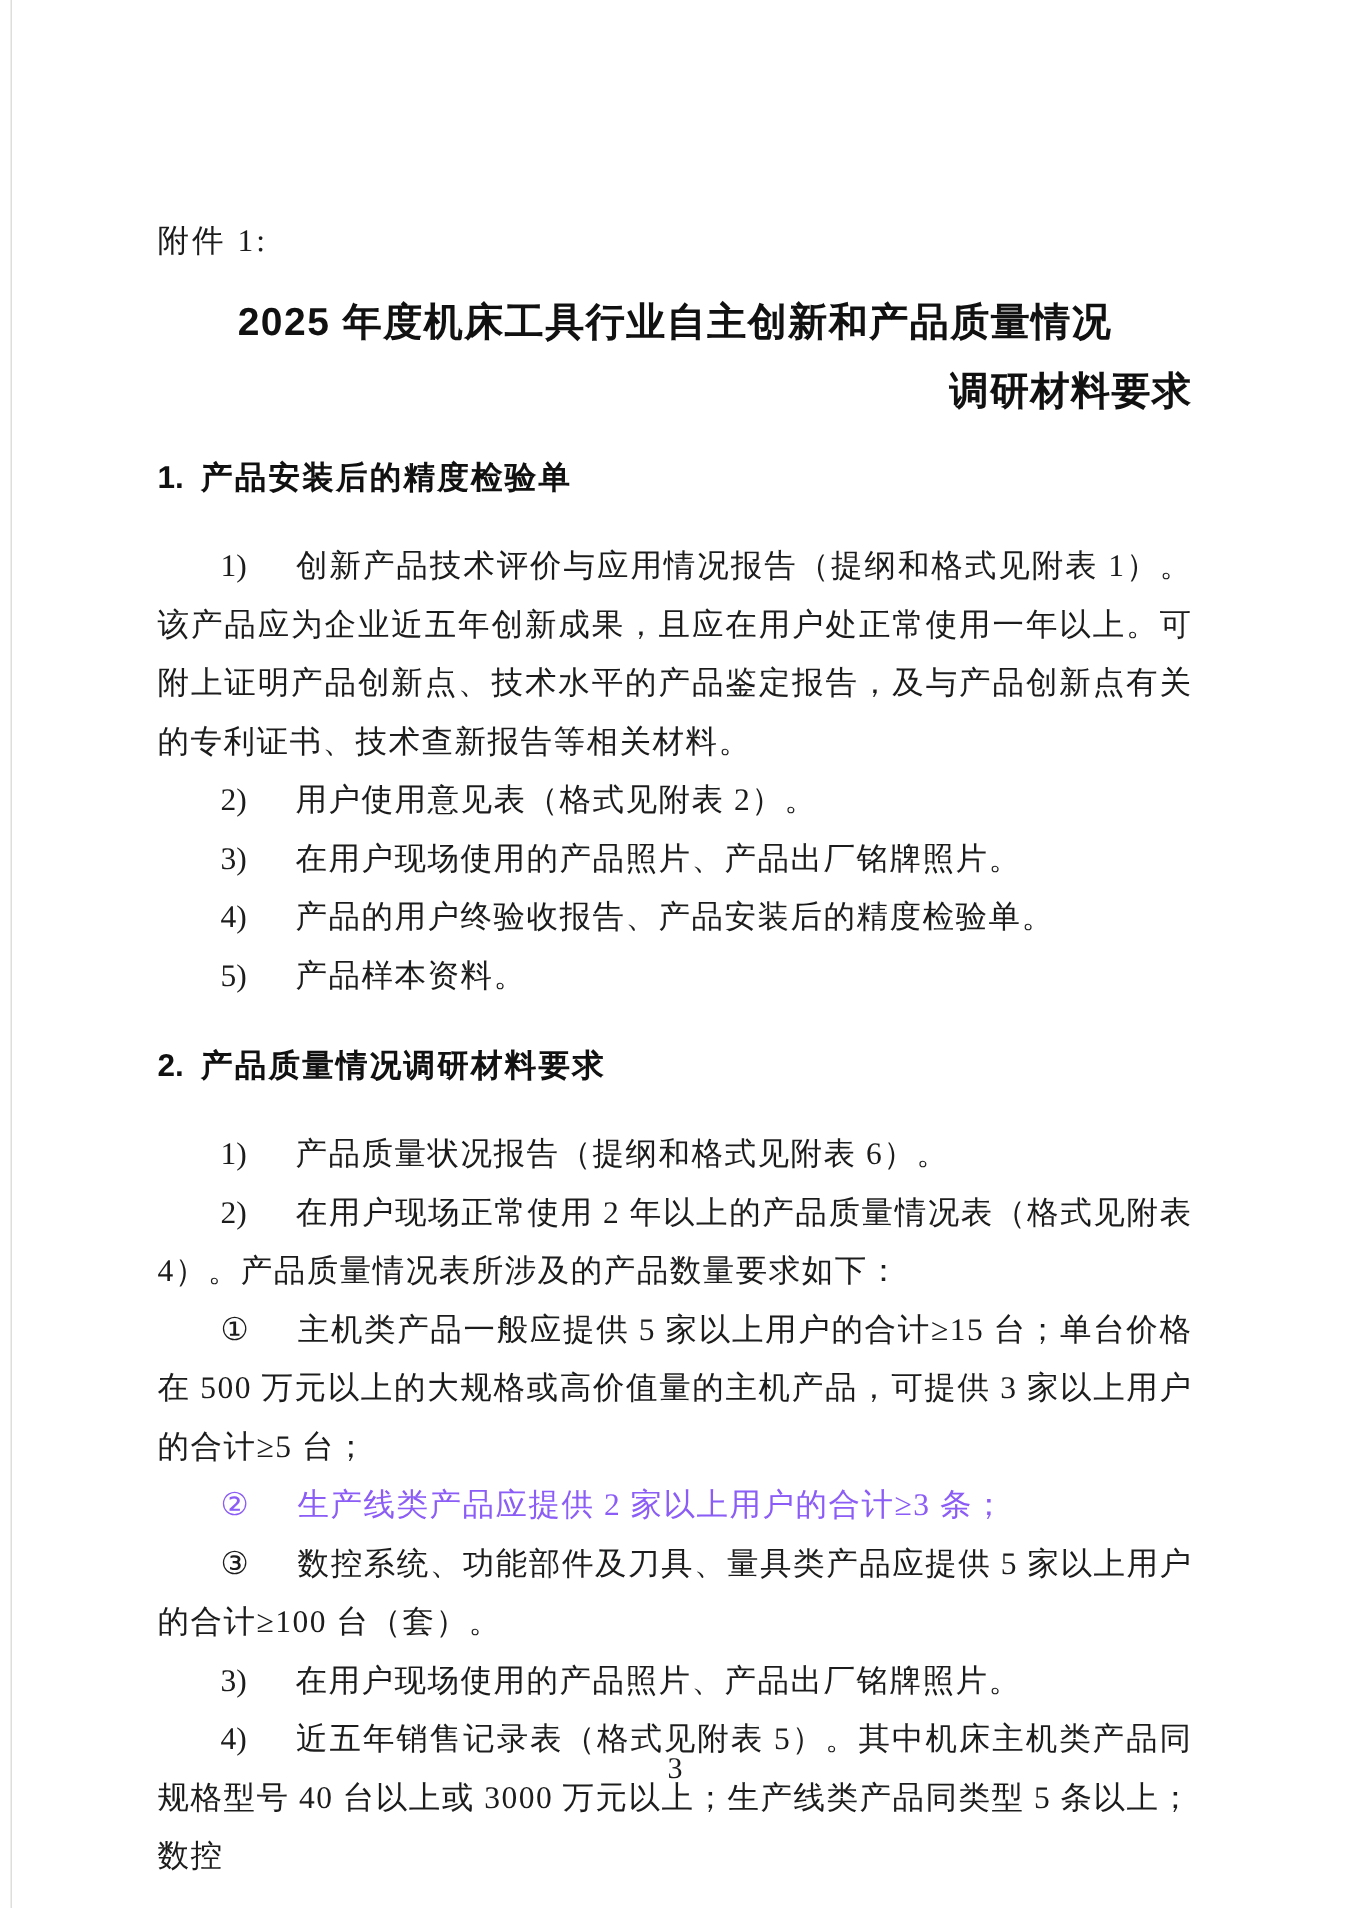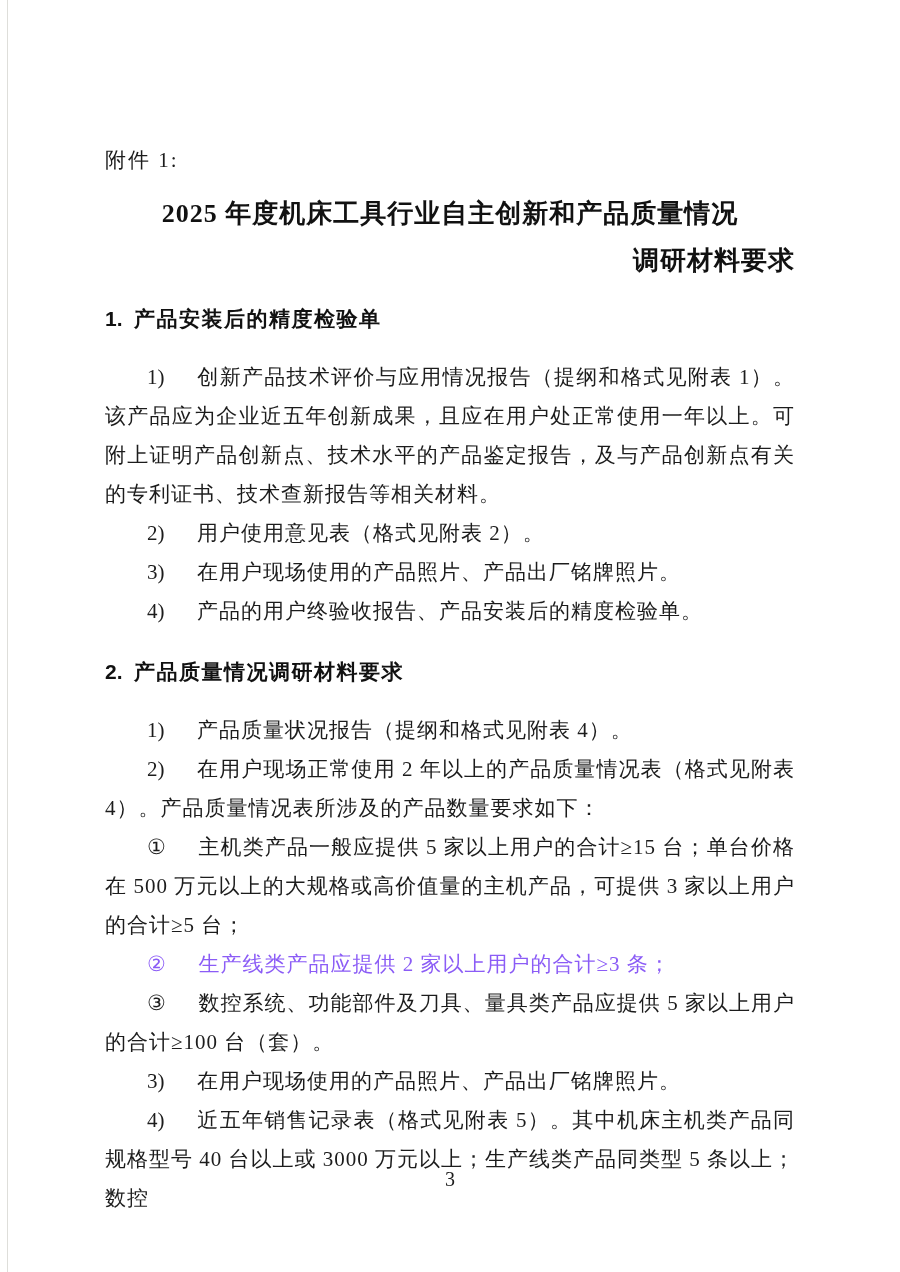--- a/index.html
+++ b/index.html
@@ -30,21 +30,21 @@
     letter-spacing: 2px;
   }
   .title {
     text-align: center;
     font-family: "Liberation Sans", "DejaVu Sans", sans-serif;
     font-weight: 700;
     font-size: 26px;
     letter-spacing: 1px;
     color: #111;
   }
-  .title-line1 { margin-top: 22px; line-height: 36px; font-family: Liberation Serif, serif; }
+  .title-line1 { margin-top: 22px; line-height: 36px; }
   .title-line2 { margin-top: 10px; line-height: 36px; text-align: right; }
   .sec-heading {
     font-family: "Liberation Sans", "DejaVu Sans", sans-serif;
     font-weight: 700;
     font-size: 21px;
     line-height: 30px;
     letter-spacing: 1.5px;
     color: #111;
     margin-top: 26px;
   }
@@ -81,26 +81,27 @@
   <div class="title title-line1">2025 年度机床工具行业自主创新和产品质量情况</div>
   <div class="title title-line2">调研材料要求</div>
 
   <div class="sec-heading"><span class="sec-num">1.</span><span>产品安装后的精度检验单</span></div>
 
   <div class="body-block">
     <p class="item"><span class="ilabel">1)</span><span>创新产品技术评价与应用情况报告（提纲和格式见附表 1）。该产品应为企业近五年创新成果，且应在用户处正常使用一年以上。可附上证明产品创新点、技术水平的产品鉴定报告，及与产品创新点有关的专利证书、技术查新报告等相关材料。</span></p>
     <p class="item"><span class="ilabel">2)</span><span>用户使用意见表（格式见附表 2）。</span></p>
     <p class="item"><span class="ilabel">3)</span><span>在用户现场使用的产品照片、产品出厂铭牌照片。</span></p>
     <p class="item"><span class="ilabel">4)</span><span>产品的用户终验收报告、产品安装后的精度检验单。</span></p>
+    <p class="item"><span class="ilabel">5)</span><span>产品样本资料。</span></p>
   </div>
 
   <div class="sec-heading"><span class="sec-num">2.</span><span>产品质量情况调研材料要求</span></div>
 
   <div class="body-block">
-    <p class="item"><span class="ilabel">1)</span><span>产品质量状况报告（提纲和格式见附表 4）。</span></p>
+    <p class="item"><span class="ilabel">1)</span><span>产品质量状况报告（提纲和格式见附表 6）。</span></p>
     <p class="item"><span class="ilabel">2)</span><span>在用户现场正常使用 2 年以上的产品质量情况表（格式见附表 4）。产品质量情况表所涉及的产品数量要求如下：</span></p>
     <p class="item"><span class="ilabel">①</span><span>主机类产品一般应提供 5 家以上用户的合计≥15 台；单台价格在 500 万元以上的大规格或高价值量的主机产品，可提供 3 家以上用户的合计≥5 台；</span></p>
     <p class="item sub-light"><span class="ilabel">②</span><span>生产线类产品应提供 2 家以上用户的合计≥3 条；</span></p>
     <p class="item"><span class="ilabel">③</span><span>数控系统、功能部件及刀具、量具类产品应提供 5 家以上用户的合计≥100 台（套）。</span></p>
     <p class="item"><span class="ilabel">3)</span><span>在用户现场使用的产品照片、产品出厂铭牌照片。</span></p>
     <p class="item"><span class="ilabel">4)</span><span>近五年销售记录表（格式见附表 5）。其中机床主机类产品同规格型号 40 台以上或 3000 万元以上；生产线类产品同类型 5 条以上；数控</span></p>
   </div>
 
 </div>
 

